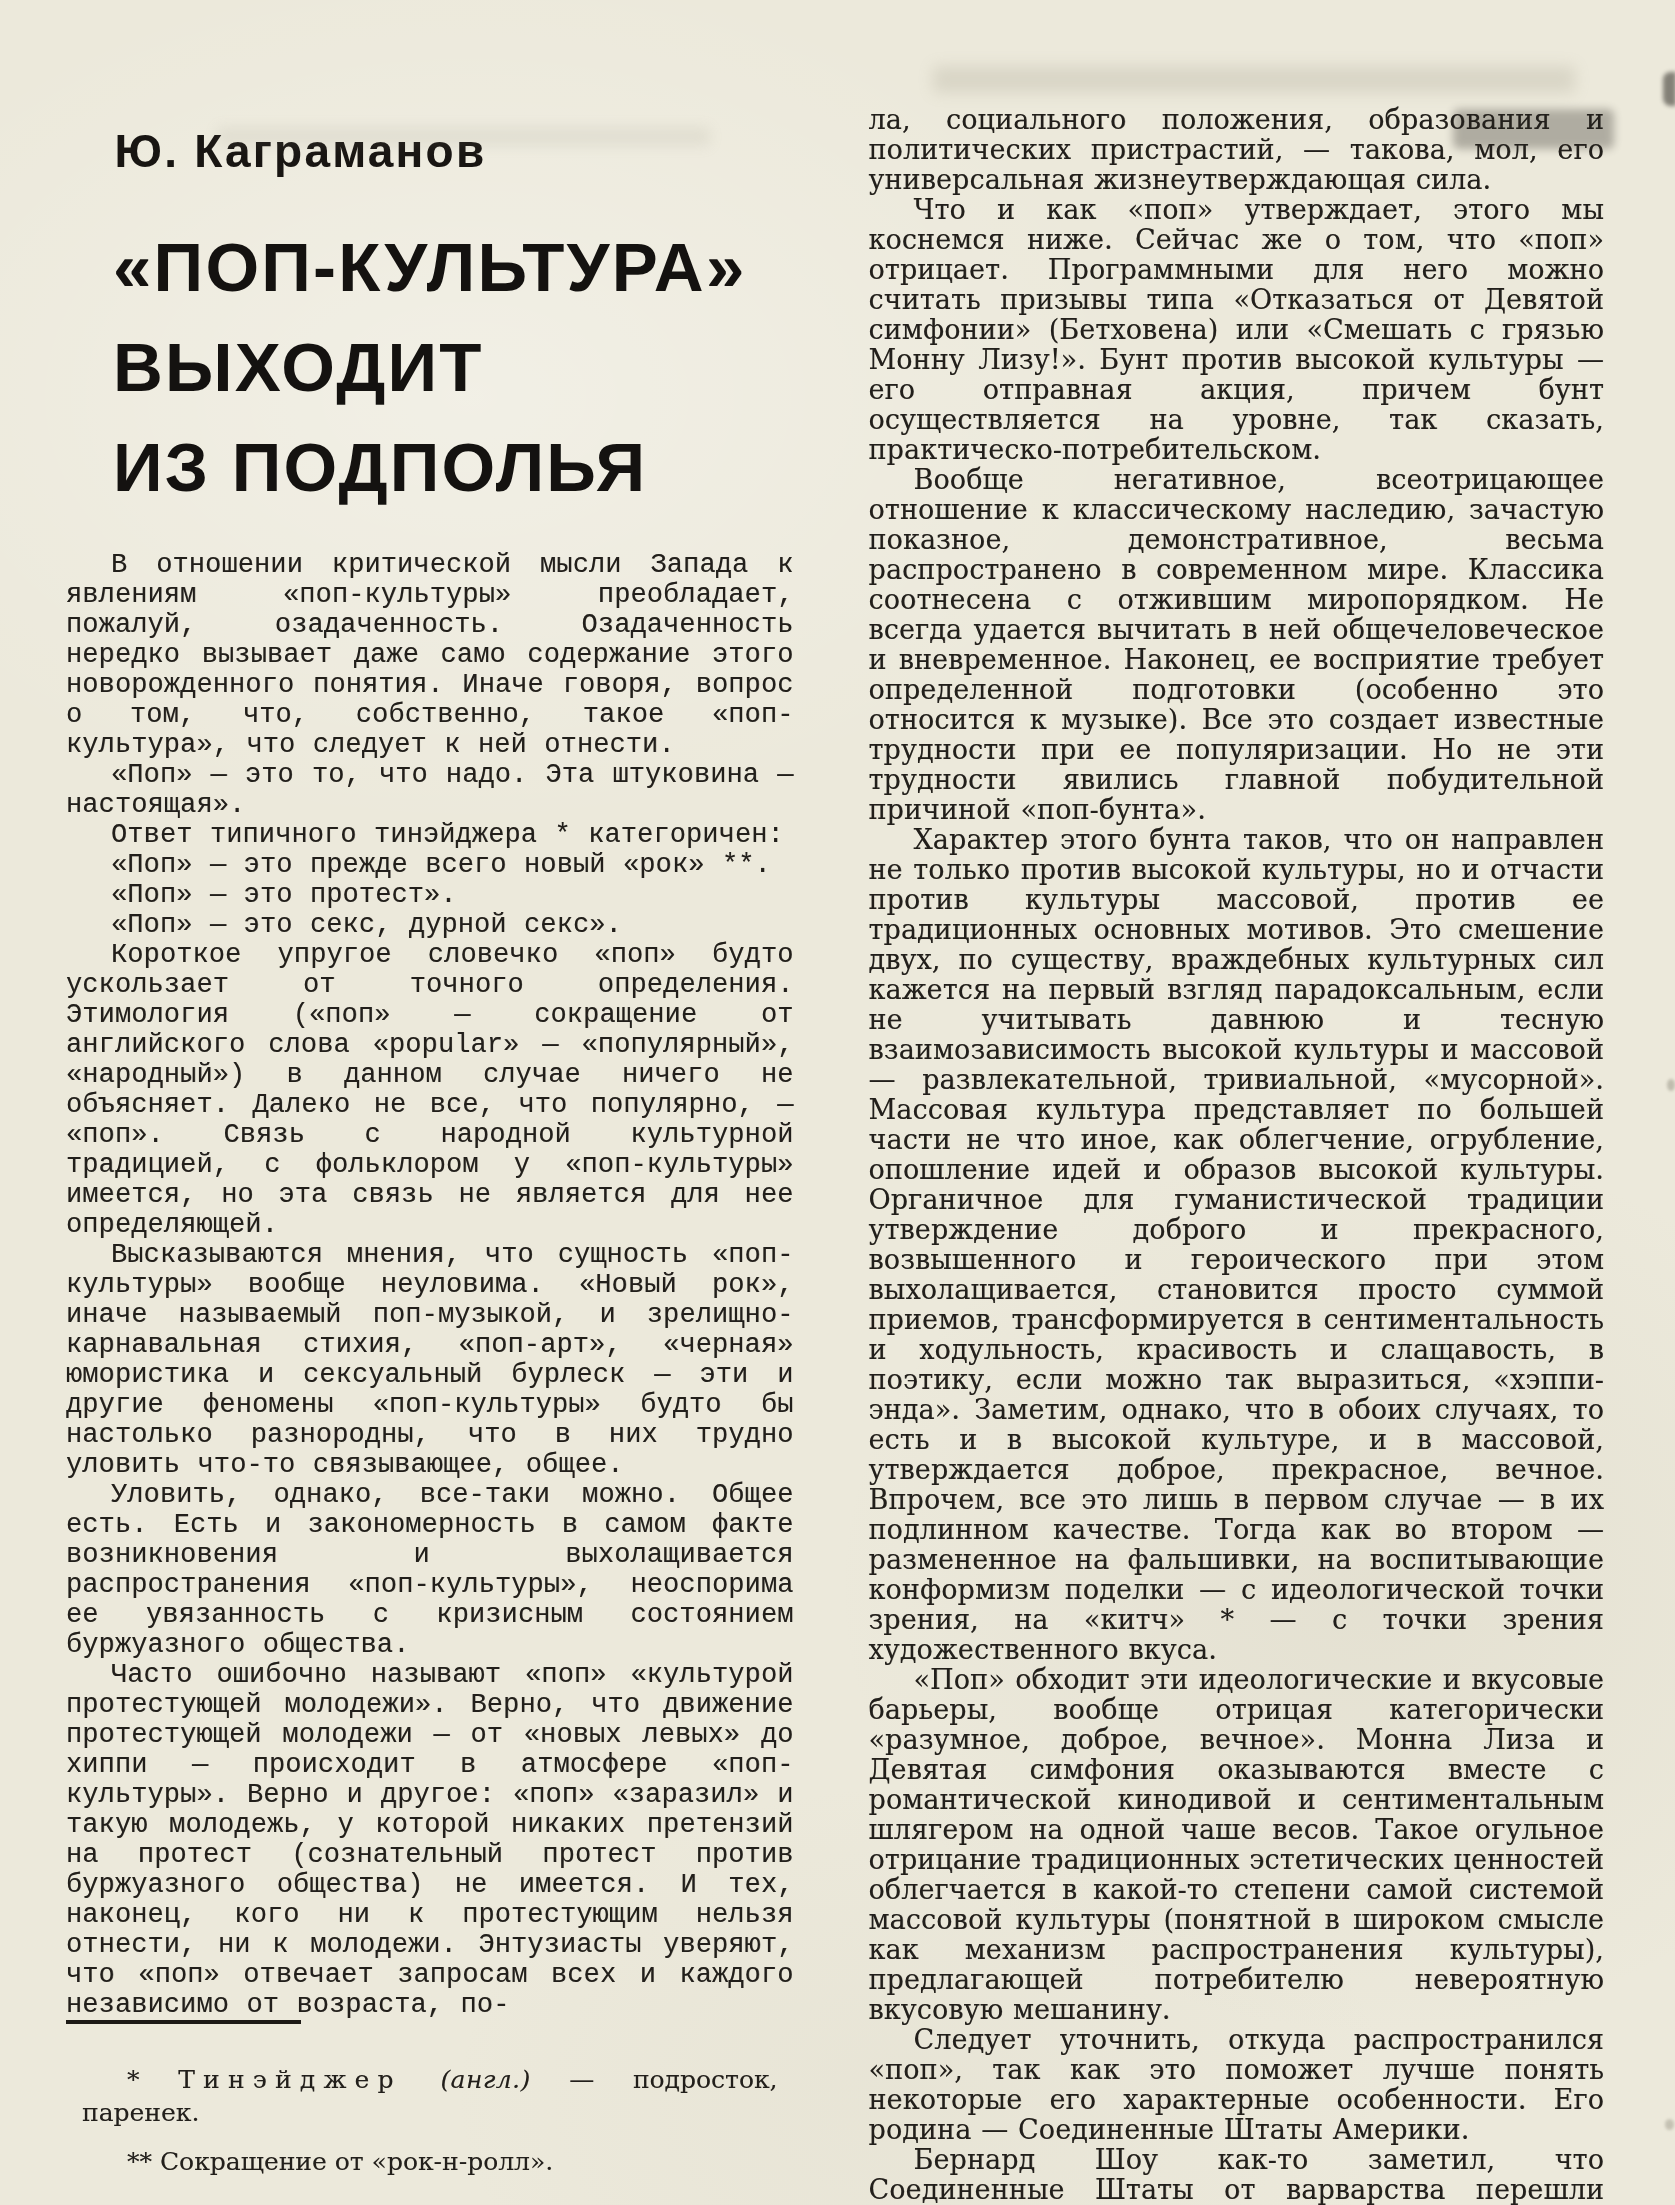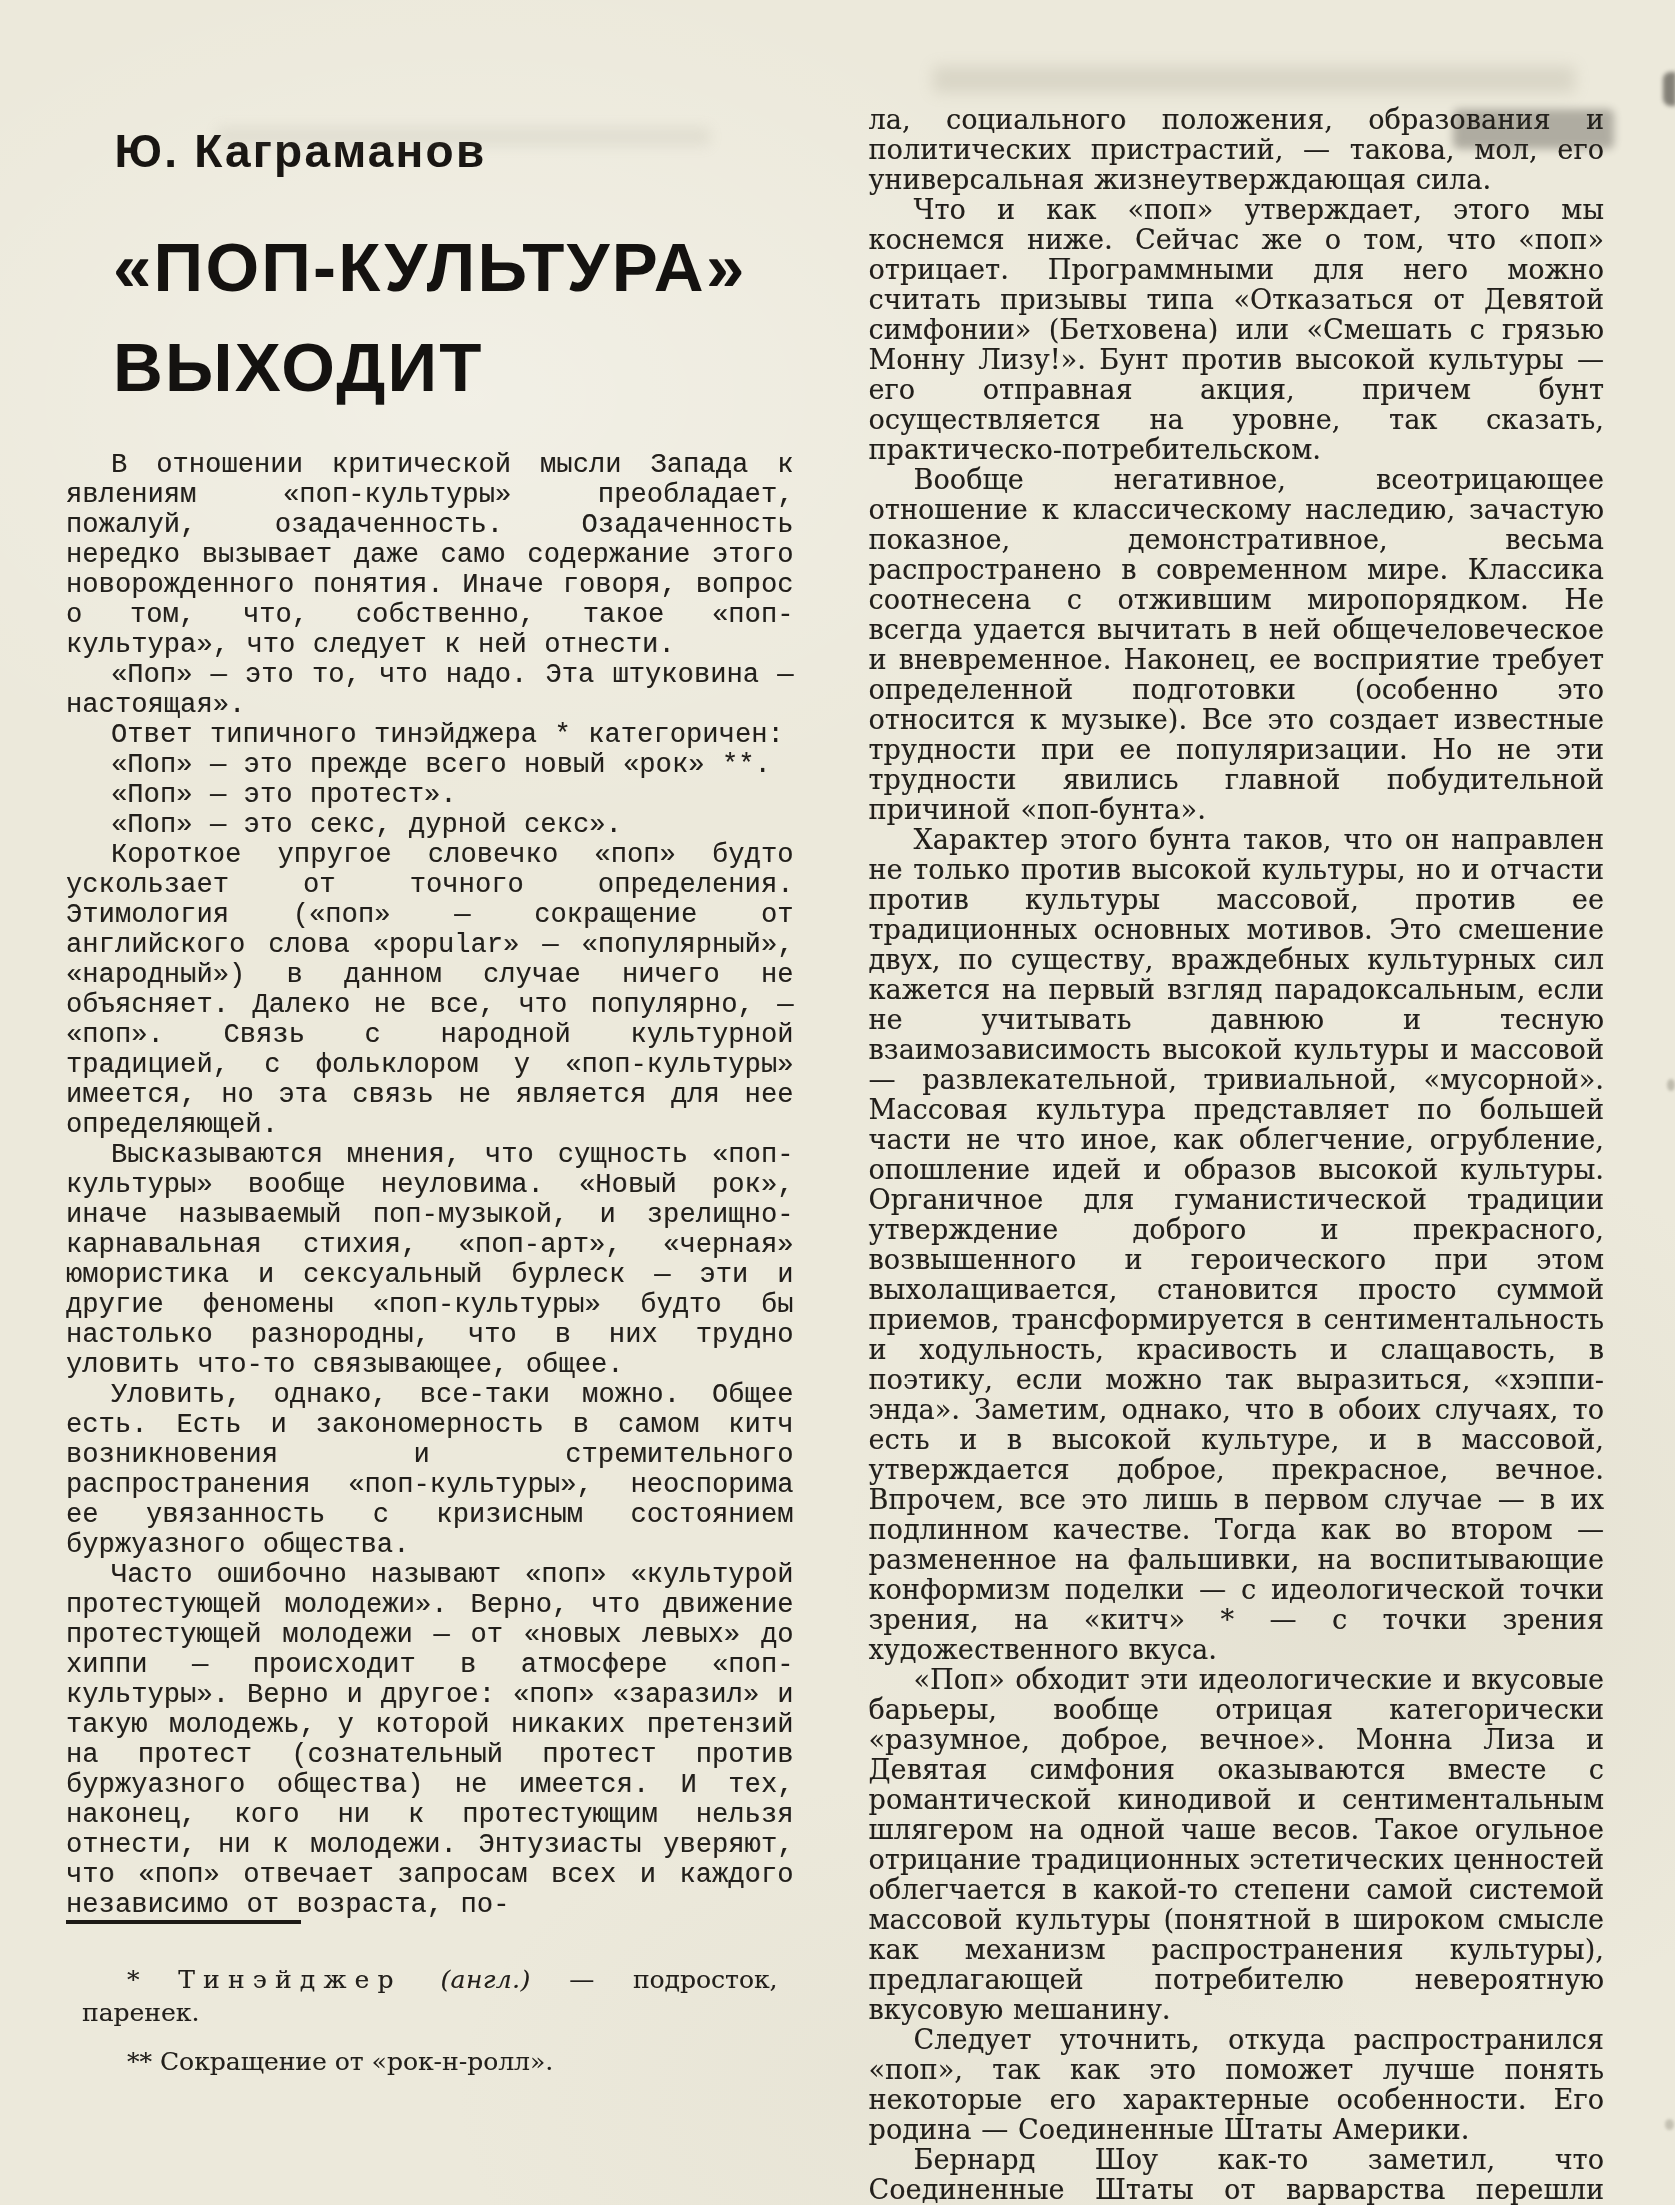--- a/index.html
+++ b/index.html
@@ -99,32 +99,33 @@
   <div class="artifact dot-1"></div>
   <div class="artifact dot-2"></div>
 
   <div class="columns">
 
     <div class="col-left">
       <div>
         <div class="author">Ю. Каграманов</div>
         <div class="title-line first">«ПОП-КУЛЬТУРА»</div>
         <div class="title-line">ВЫХОДИТ</div>
+        <div class="title-line">ИЗ ПОДПОЛЬЯ</div>
       </div>
 
       <div class="body-text">
         <p class="para">В отношении критической мысли Запада к явлениям «поп-культуры» преобладает, пожалуй, озадаченность. Озадаченность нередко вызывает даже само содержание этого новорожденного понятия. Иначе говоря, вопрос о том, что, собственно, такое «поп-культура», что следует к ней отнести.</p>
         <p class="para">«Поп» — это то, что надо. Эта штуковина — настоящая».</p>
         <p class="para">Ответ типичного тинэйджера * категоричен:</p>
         <p class="para">«Поп» — это прежде всего новый «рок» **.</p>
         <p class="para">«Поп» — это протест».</p>
         <p class="para">«Поп» — это секс, дурной секс».</p>
         <p class="para">Короткое упругое словечко «поп» будто ускользает от точного определения. Этимология («поп» — сокращение от английского слова «popular» — «популярный», «народный») в данном случае ничего не объясняет. Далеко не все, что популярно, — «поп». Связь с народной культурной традицией, с фольклором у «поп-культуры» имеется, но эта связь не является для нее определяющей.</p>
         <p class="para">Высказываются мнения, что сущность «поп-культуры» вообще неуловима. «Новый рок», иначе называемый поп-музыкой, и зрелищно-карнавальная стихия, «поп-арт», «черная» юмористика и сексуальный бурлеск — эти и другие феномены «поп-культуры» будто бы настолько разнородны, что в них трудно уловить что-то связывающее, общее.</p>
-        <p class="para">Уловить, однако, все-таки можно. Общее есть. Есть и закономерность в самом китч возникновения и стремительного распространения «поп-культуры», неоспорима ее увязанность с кризисным состоянием буржуазного общества.</p>
+        <p class="para">Уловить, однако, все-таки можно. Общее есть. Есть и закономерность в самом факте возникновения и выхолащивается распространения «поп-культуры», неоспорима ее увязанность с кризисным состоянием буржуазного общества.</p>
         <p class="para">Часто ошибочно называют «поп» «культурой протестующей молодежи». Верно, что движение протестующей молодежи — от «новых левых» до хиппи — происходит в атмосфере «поп-культуры». Верно и другое: «поп» «заразил» и такую молодежь, у которой никаких претензий на протест (сознательный протест против буржуазного общества) не имеется. И тех, наконец, кого ни к протестующим нельзя отнести, ни к молодежи. Энтузиасты уверяют, что «поп» отвечает запросам всех и каждого независимо от возраста, по-</p>
       </div>
 
       <div class="footnotes">
         <div class="fn-rule"></div>
         <p class="fn"><span>*</span> <span class="fn-term">Тинэйджер</span> <span class="fn-lang">(англ.)</span> <span>— подросток, паренек.</span></p>
         <p class="fn"><span>**</span> <span>Сокращение от «рок-н-ролл».</span></p>
       </div>
     </div>
 

